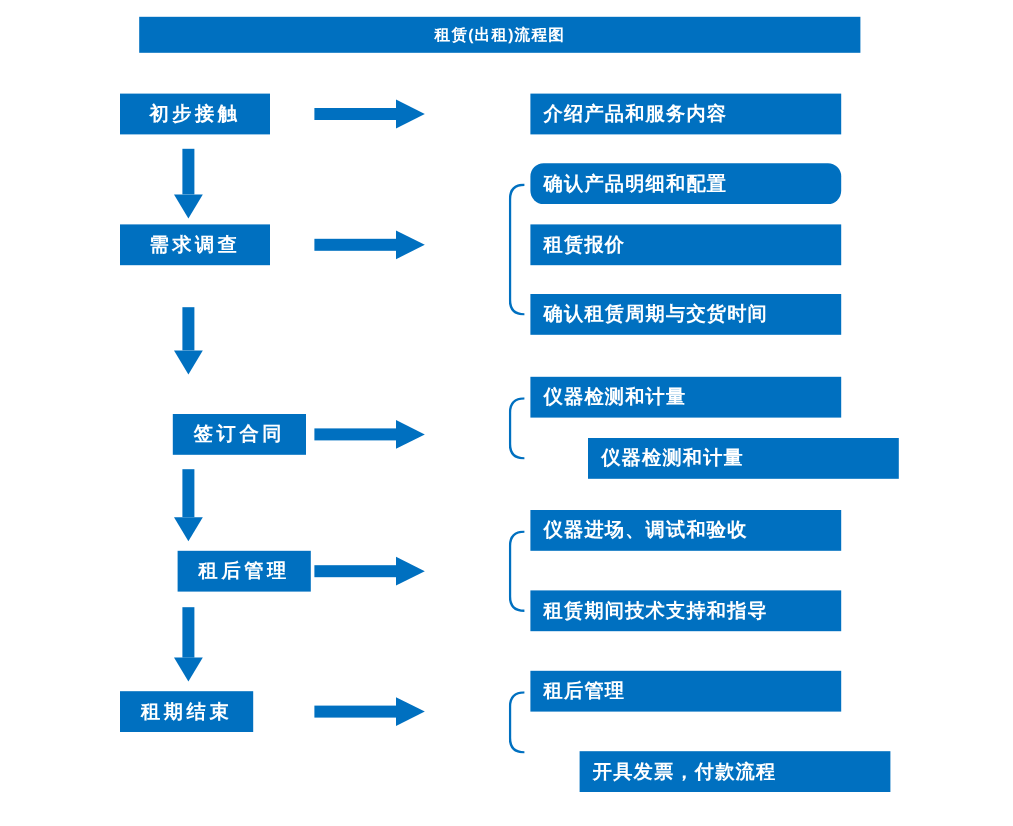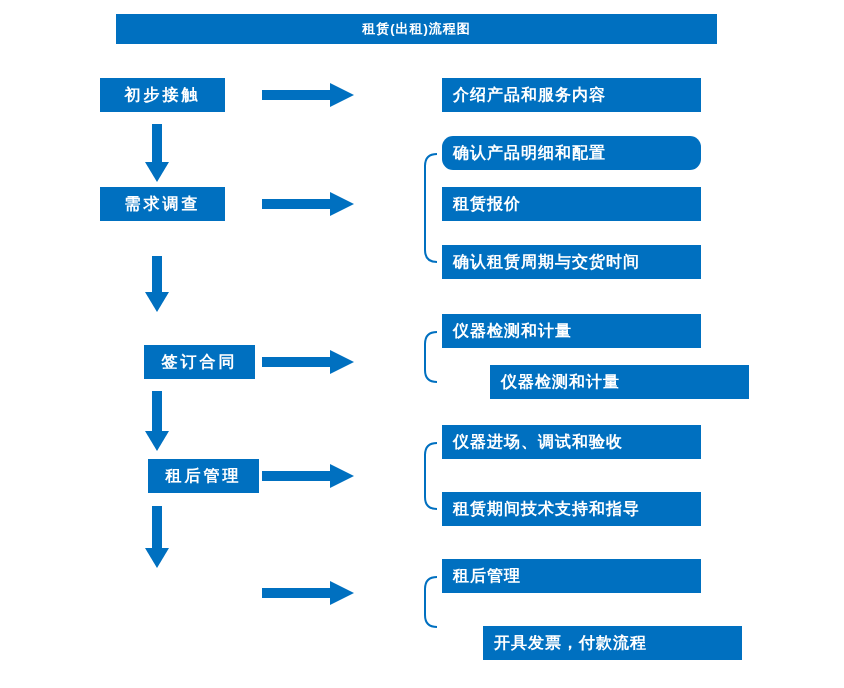--- a/index.html
+++ b/index.html
@@ -55,20 +55,21 @@
 <body>
 
 <div class="canvas">
 
   <div class="box title">租赁(出租)流程图</div>
 
   <div class="box stage" style="top:78px; width:125px;">初步接触</div>
   <div class="box stage" style="top:187px; width:125px;">需求调查</div>
   <div class="box stage" style="top:345px; width:111px;margin-left:44px;">签订合同</div>
   <div class="box stage" style="top:459px; width:111px;margin-left:48px;">租后管理</div>
+  <div class="box stage" style="top:576px; width:111px;">租期结束</div>
 
   <div class="v-arrow" style="top:124px; height:58px;">
     <div class="body"></div>
     <div class="head"></div>
   </div>
   <div class="v-arrow" style="top:256px; height:56px;">
     <div class="body"></div>
     <div class="head"></div>
   </div>
   <div class="v-arrow" style="top:391px; height:60px;">

